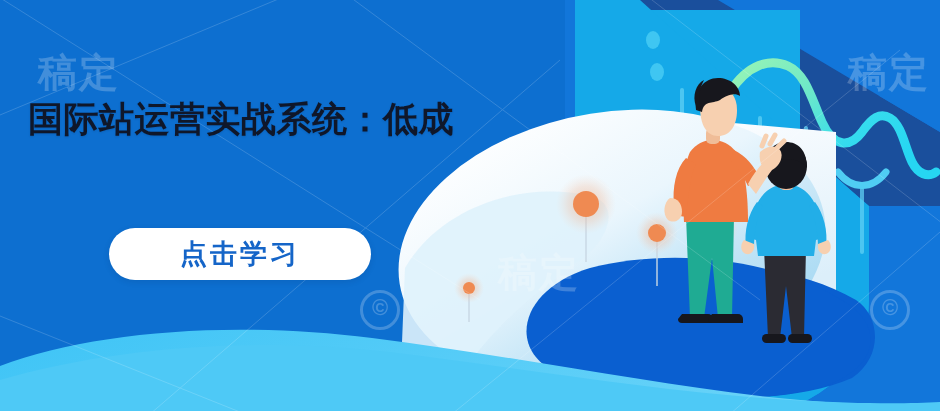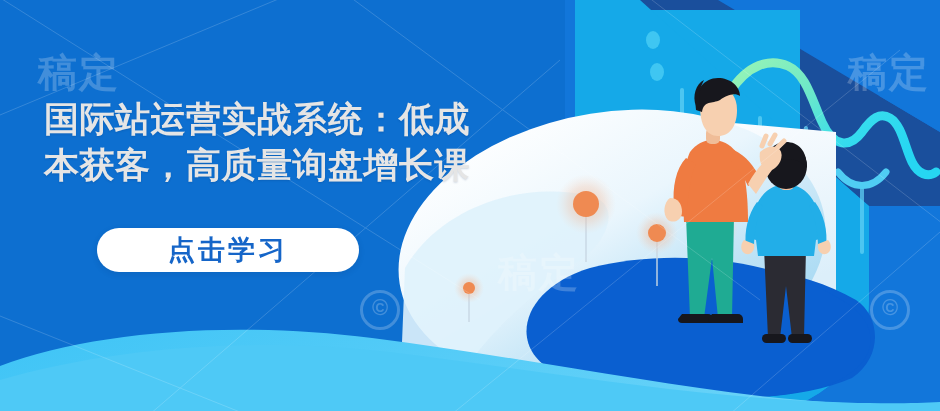--- a/index.html
+++ b/index.html
@@ -14,43 +14,43 @@
     overflow:hidden;
     background:#0d6fd0;
     user-select:none;
   }
   .layer{position:absolute;top:0;left:0;width:940px;height:411px;}
   .layer svg{display:block;width:940px;height:411px;}
 
   
   #headline{
     position:absolute;
-    left:44px;
+    left:28px;
     top:96px;
     width:600px;
     z-index:40;
-    color:#e5e5e5;
+    color:#0f172a;
     font-size:35px;
     font-weight:700;
     line-height:1.32;
     letter-spacing:0.5px;
     text-shadow:0 1px 2px rgba(0,40,90,.18);
   }
   #headline .ln{display:block;white-space:nowrap;}
 
   #cta{
     position:absolute;
-    left:97px;
+    left:109px;
     top:228px;
     z-index:45;
     display:flex;
     align-items:center;
     justify-content:center;
     width:262px;
-    height:44px;
+    height:52px;
     border-radius:26px;
     background:#ffffff;
     color:#1565c8;
     font-size:27px;
     font-weight:700;
     letter-spacing:3px;
     cursor:pointer;
     box-shadow:0 2px 6px rgba(0,30,70,.12);
   }
 
@@ -273,20 +273,19 @@
   </div>
 
   <div class="wm-text" style="left:38px;top:46px;">稿定</div>
   <div class="wm-text" style="left:848px;top:46px;">稿定</div>
   <div class="wm-text" style="left:498px;top:246px;">稿定</div>
   <div class="wm-c" style="left:360px;top:290px;">©</div>
   <div class="wm-c" style="left:870px;top:290px;">©</div>
 
   <div id="headline">
     <span class="ln">国际站运营实战系统：低成</span>
-    <span class="ln">本获客，高质量询盘增长课</span>
   </div>
 
   <div id="cta">
     <span>点击学习</span>
   </div>
 
 </div>
 
 </body></html>

